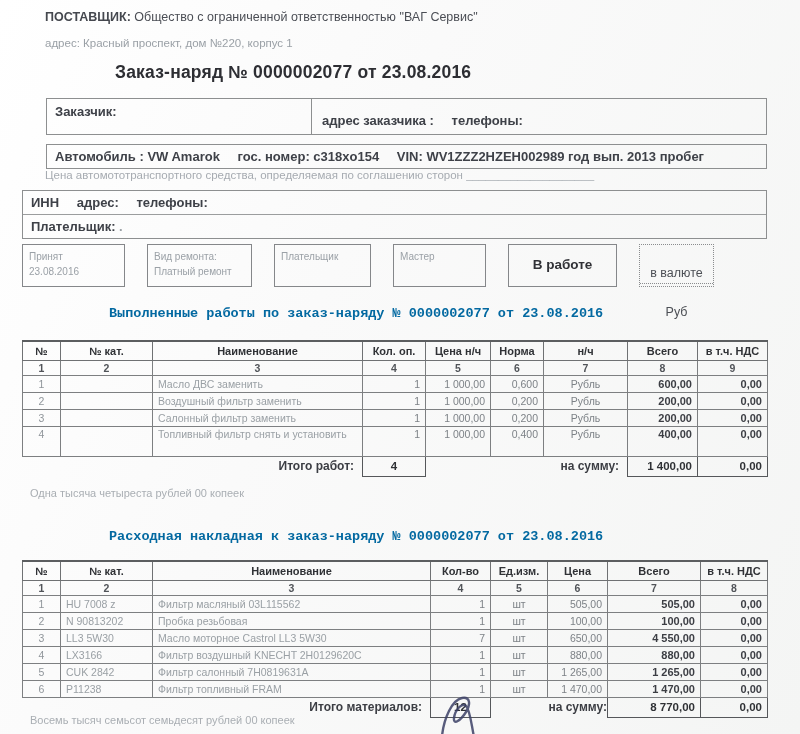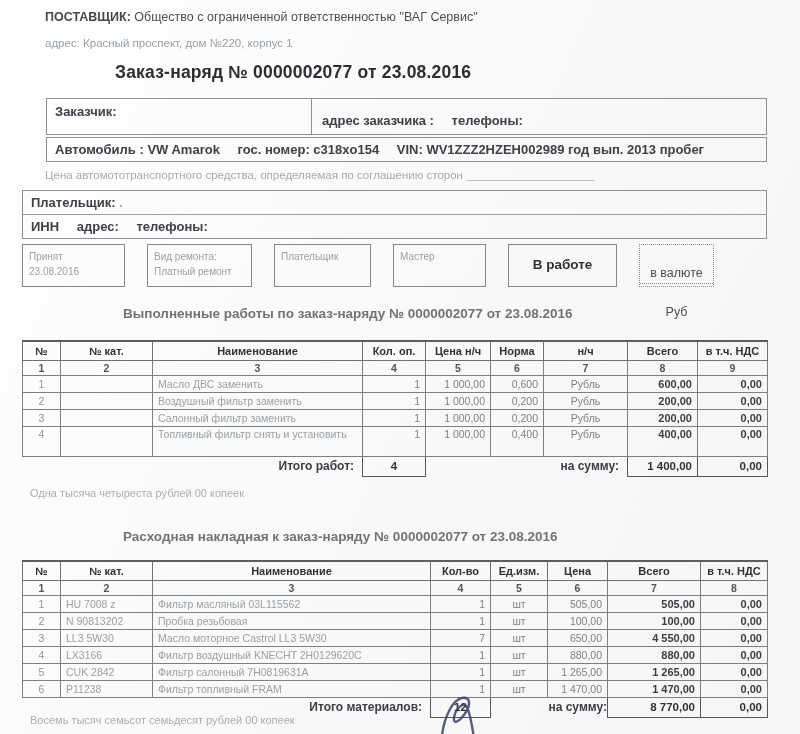--- a/index.html
+++ b/index.html
@@ -18,41 +18,41 @@
 
   
   .doc-title { left:115px; top:62px; font-size:17.5px; font-weight:bold; color:#2d2e33; letter-spacing:.2px; }
 
   
   .cust-block { left:22px; top:98px; width:745px;padding-left:24px; }
   .cust-row { display:flex; }
   .cust-cell { border:1px solid #8d8f90; min-height:37px; font-size:13px; font-weight:bold; color:#3e4148; }
   .cust-left { width:266px; padding:5px 8px; }
   .cust-right { flex:1; border-left:none; padding:14px 8px 4px 10px; }
-  .veh-row { border:1px solid #8d8f90; margin-top:2px; padding:4px 8px; font-size:13px; font-weight:bold; color:#3e4148; }
+  .veh-row { border:1px solid #8d8f90; margin-top:9px; padding:4px 8px; font-size:13px; font-weight:bold; color:#3e4148; }
   .sp { display:inline-block; width:14px; }
 
   
   .price-line { left:45px; top:169px; font-size:11.5px; color:#a6abb1; }
 
   
   .payer-block { left:22px; top:190px; width:745px; border:1px solid #8d8f90; }
   .payer-row { padding:4px 8px; font-size:13px; font-weight:bold; color:#3e4148; min-height:23px; }
   .payer-row + .payer-row { border-top:1px solid #9b9d9e; }
 
   
   .status-row { left:22px; top:244px; width:745px; display:flex; gap:22px; }
   .sbox { border:1px solid #85878a; height:43px; padding:4px 6px; font-size:10px; color:#9ba1a7; line-height:1.5; }
   .sbox-status { display:flex; align-items:center; justify-content:center; font-size:13.5px; font-weight:bold; color:#303136; }
   .sbox-cur { border:1px dotted #8a8c8e; padding:0; display:flex; flex-direction:column; font-size:12.5px; color:#4c4f55; text-align:center; }
   .sbox-cur > div { flex:1; display:flex; align-items:center; justify-content:center;margin-top:19px; }
   .sbox-cur > div:first-child { border-bottom:1px dotted #8a8c8e; }
 
   
-  .sec-title { left:123px; font-size:13.5px; font-weight:bold; color:#737373; }
+  .sec-title { left:109px; font-size:13.5px; font-weight:bold; color:#0369a1;font-family:Liberation Mono, monospace; }
 
   
   table { border-collapse:collapse; table-layout:fixed; width:745px; font-size:10.5px; }
   .doc-table { left:22px; }
   .doc-table th { border:1px solid #6f7173; border-top:2px solid #5c5e60; font-weight:bold; color:#303236; font-size:11px; height:19px; padding:1px 3px; }
   .doc-table td { border:1px solid #7d7f81; padding:1px 5px; height:17px; overflow:hidden; }
   tr.nums td { text-align:center; color:#515459; font-size:10.5px; height:15px; font-weight:bold; }
   td.c-num { text-align:center; color:#8f959a; }
   td.c-cat { color:#9aa0a5; }
   td.c-name { color:#9aa0a5; }
@@ -98,27 +98,27 @@
     <span>год вып.</span>
     <span>2013</span>
     <span>пробег</span>
   </div>
 </div>
 
 <div class="abs price-line">Цена автомототранспортного средства, определяемая по соглашению сторон  ____________________</div>
 
 <div class="abs payer-block">
   <div class="payer-row">
-    <span>Плательщик:</span>
-    <span style="color:#9aa0a5">.</span>
-  </div>
-  <div class="payer-row">
     <span>ИНН</span><span class="sp"></span>
     <span>адрес:</span><span class="sp"></span>
     <span>телефоны:</span>
+  </div>
+  <div class="payer-row">
+    <span>Плательщик:</span>
+    <span style="color:#9aa0a5">.</span>
   </div>
 </div>
 
 <div class="abs status-row">
   <div class="sbox" style="width:103px">
     <div>Принят</div>
     <div>23.08.2016</div>
   </div>
   <div class="sbox" style="width:105px">
     <div>Вид ремонта:</div>

